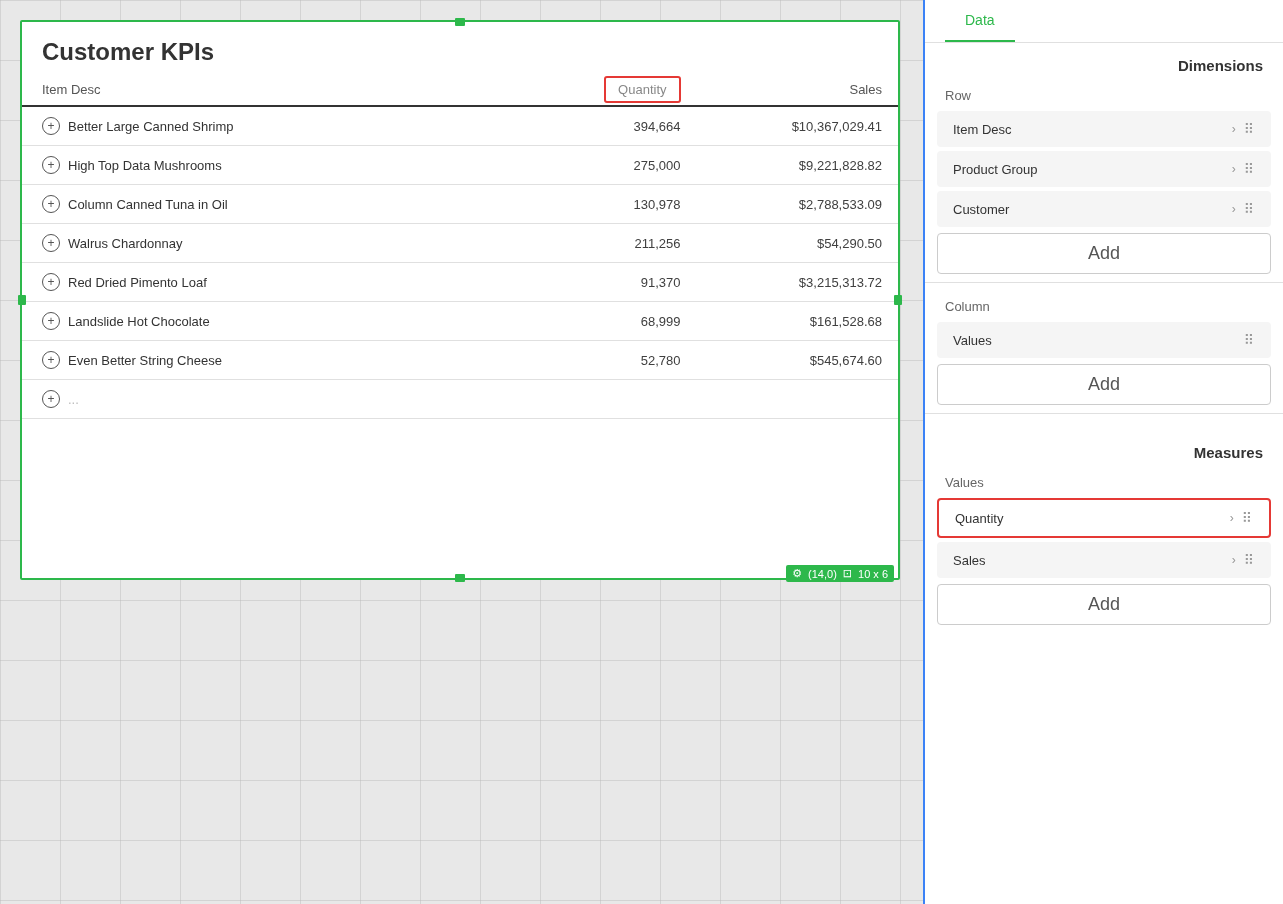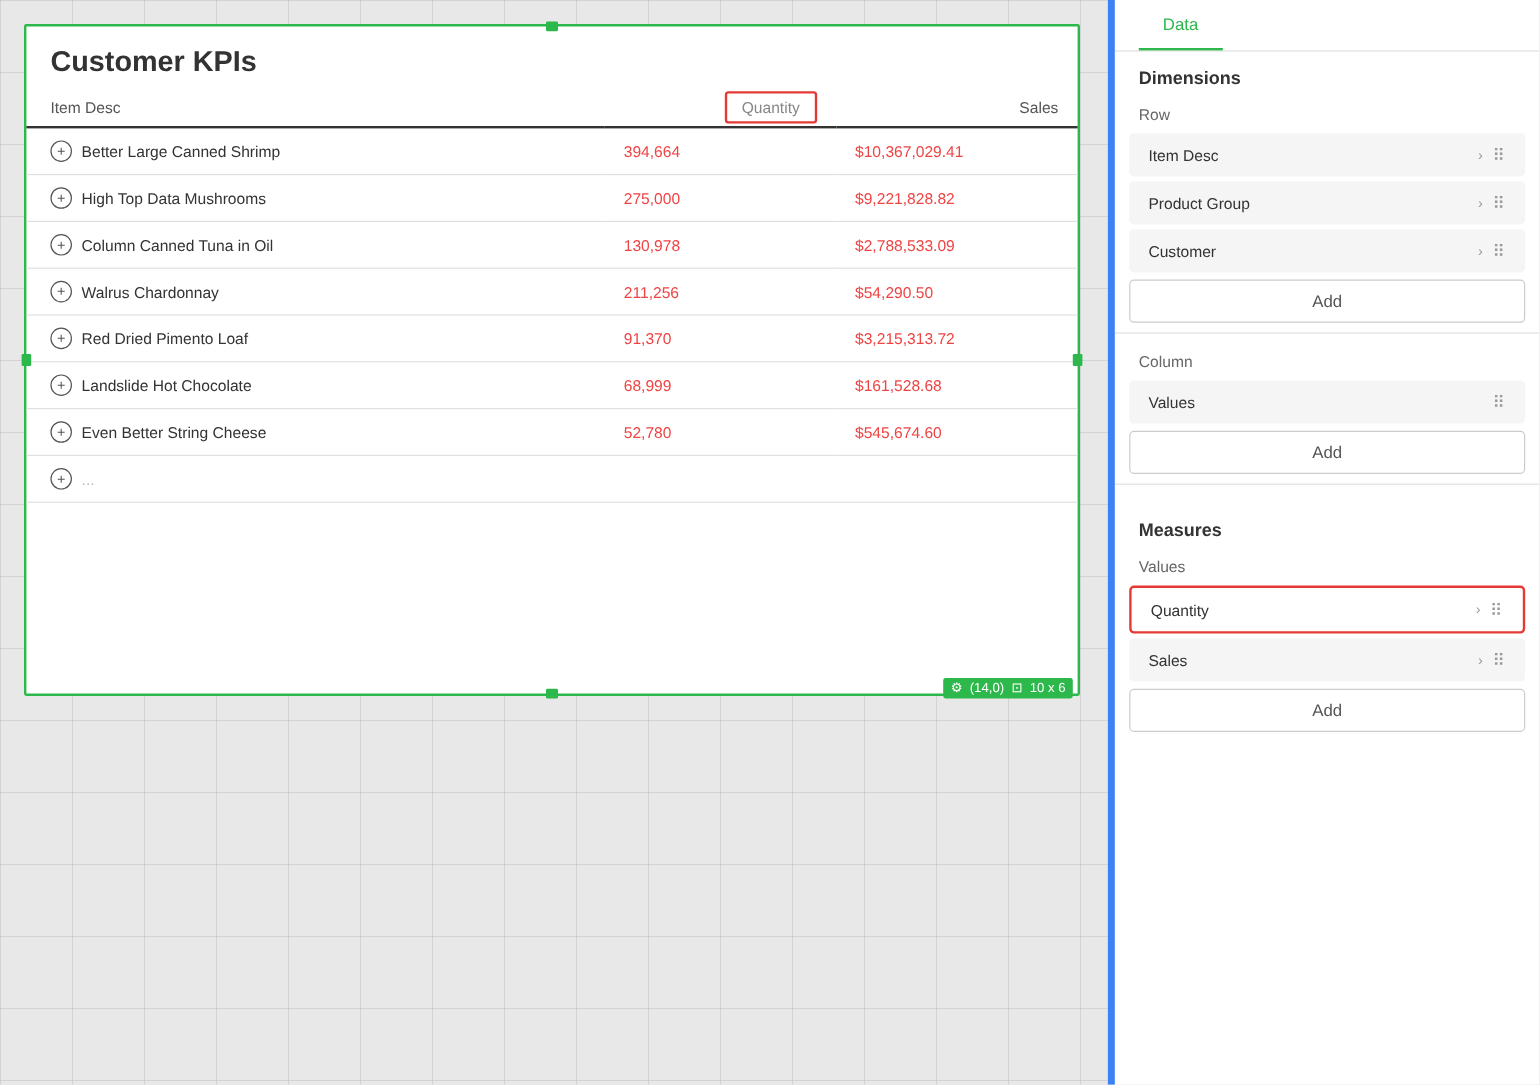--- a/index.html
+++ b/index.html
@@ -118,21 +118,22 @@
     .data-table tbody tr {
       border-bottom: 1px solid #e0e0e0;
     }
 
     .data-table tbody td {
       padding: 10px 16px;
       color: #333;
     }
 
     .data-table tbody td.num-col {
-      color: #ef4444;
+      text-align: right;
+      color: #404040;
       margin-top: 11px;
     }
 
     .row-expand {
       display: inline-flex;
       align-items: center;
       justify-content: center;
       width: 18px;
       height: 18px;
       border: 1.5px solid #555;
@@ -160,31 +161,32 @@
       border-radius: 2px;
       display: flex;
       align-items: center;
       gap: 6px;
     }
 
     
     .sidebar {
       width: 360px;
       background: white;
-      border-left: 6px solid #3b82f6;
+      border-left: 2px solid #3b82f6;
       overflow-y: auto;
       padding: 0;
       flex-shrink: 0;
     }
 
     .sidebar-section-header {
       padding: 14px 20px 6px 20px;
       font-size: 15px;
       font-weight: 600;
       color: #333;
+      text-align: right;
     }
 
     .sidebar-tab {
       padding: 12px 20px;
       font-size: 14px;
       font-weight: 500;
       color: #2db84b;
       border-bottom: 2px solid #2db84b;
       display: inline-block;
     }
@@ -230,21 +232,21 @@
     }
 
     .add-button {
       display: block;
       width: calc(100% - 24px);
       margin: 6px 12px;
       padding: 9px;
       background: white;
       border: 1px solid #ccc;
       border-radius: 4px;
-      font-size: 14px;
+      font-size: 18px;
       color: #555;
       cursor: pointer;
     }
 
     .section-divider {
       height: 1px;
       background: #e0e0e0;
       margin: 8px 0;
     }
 

